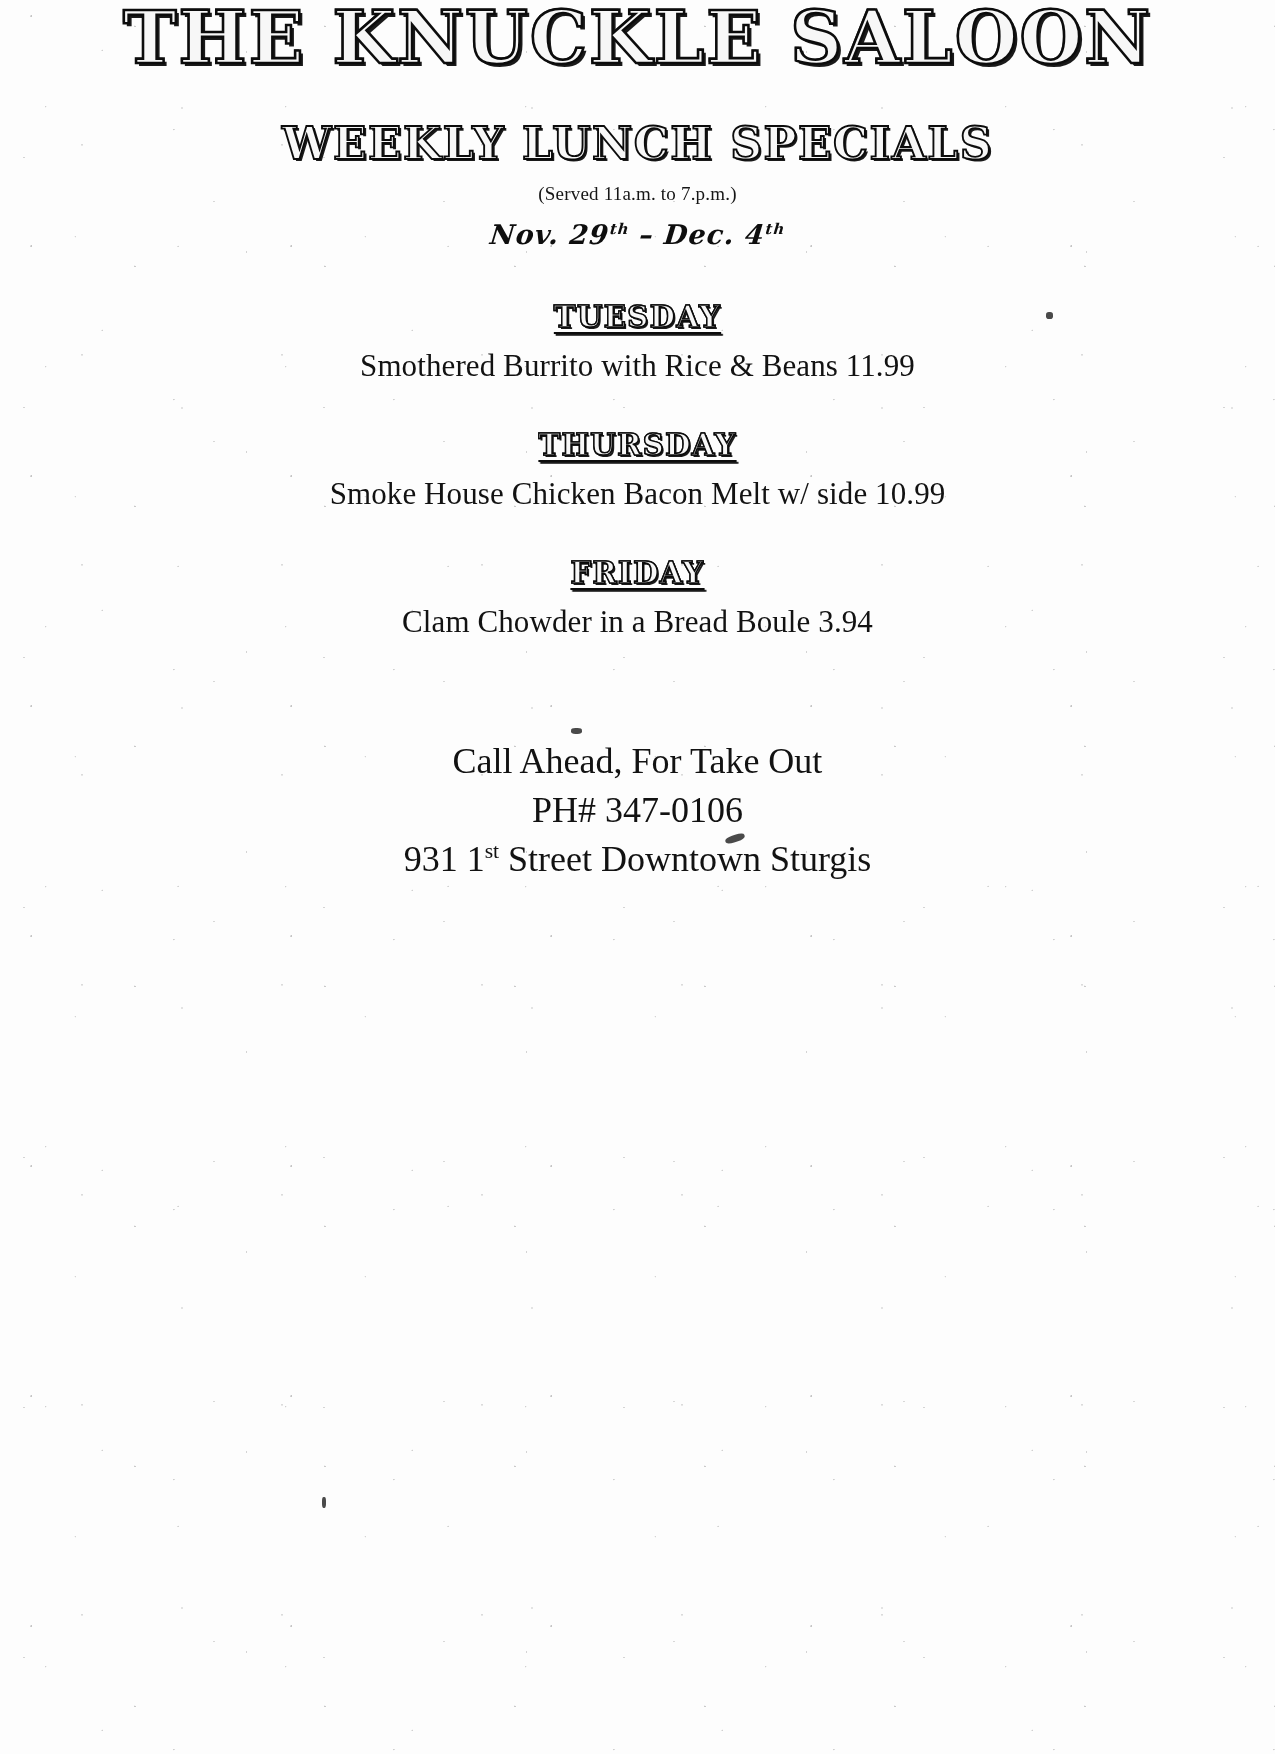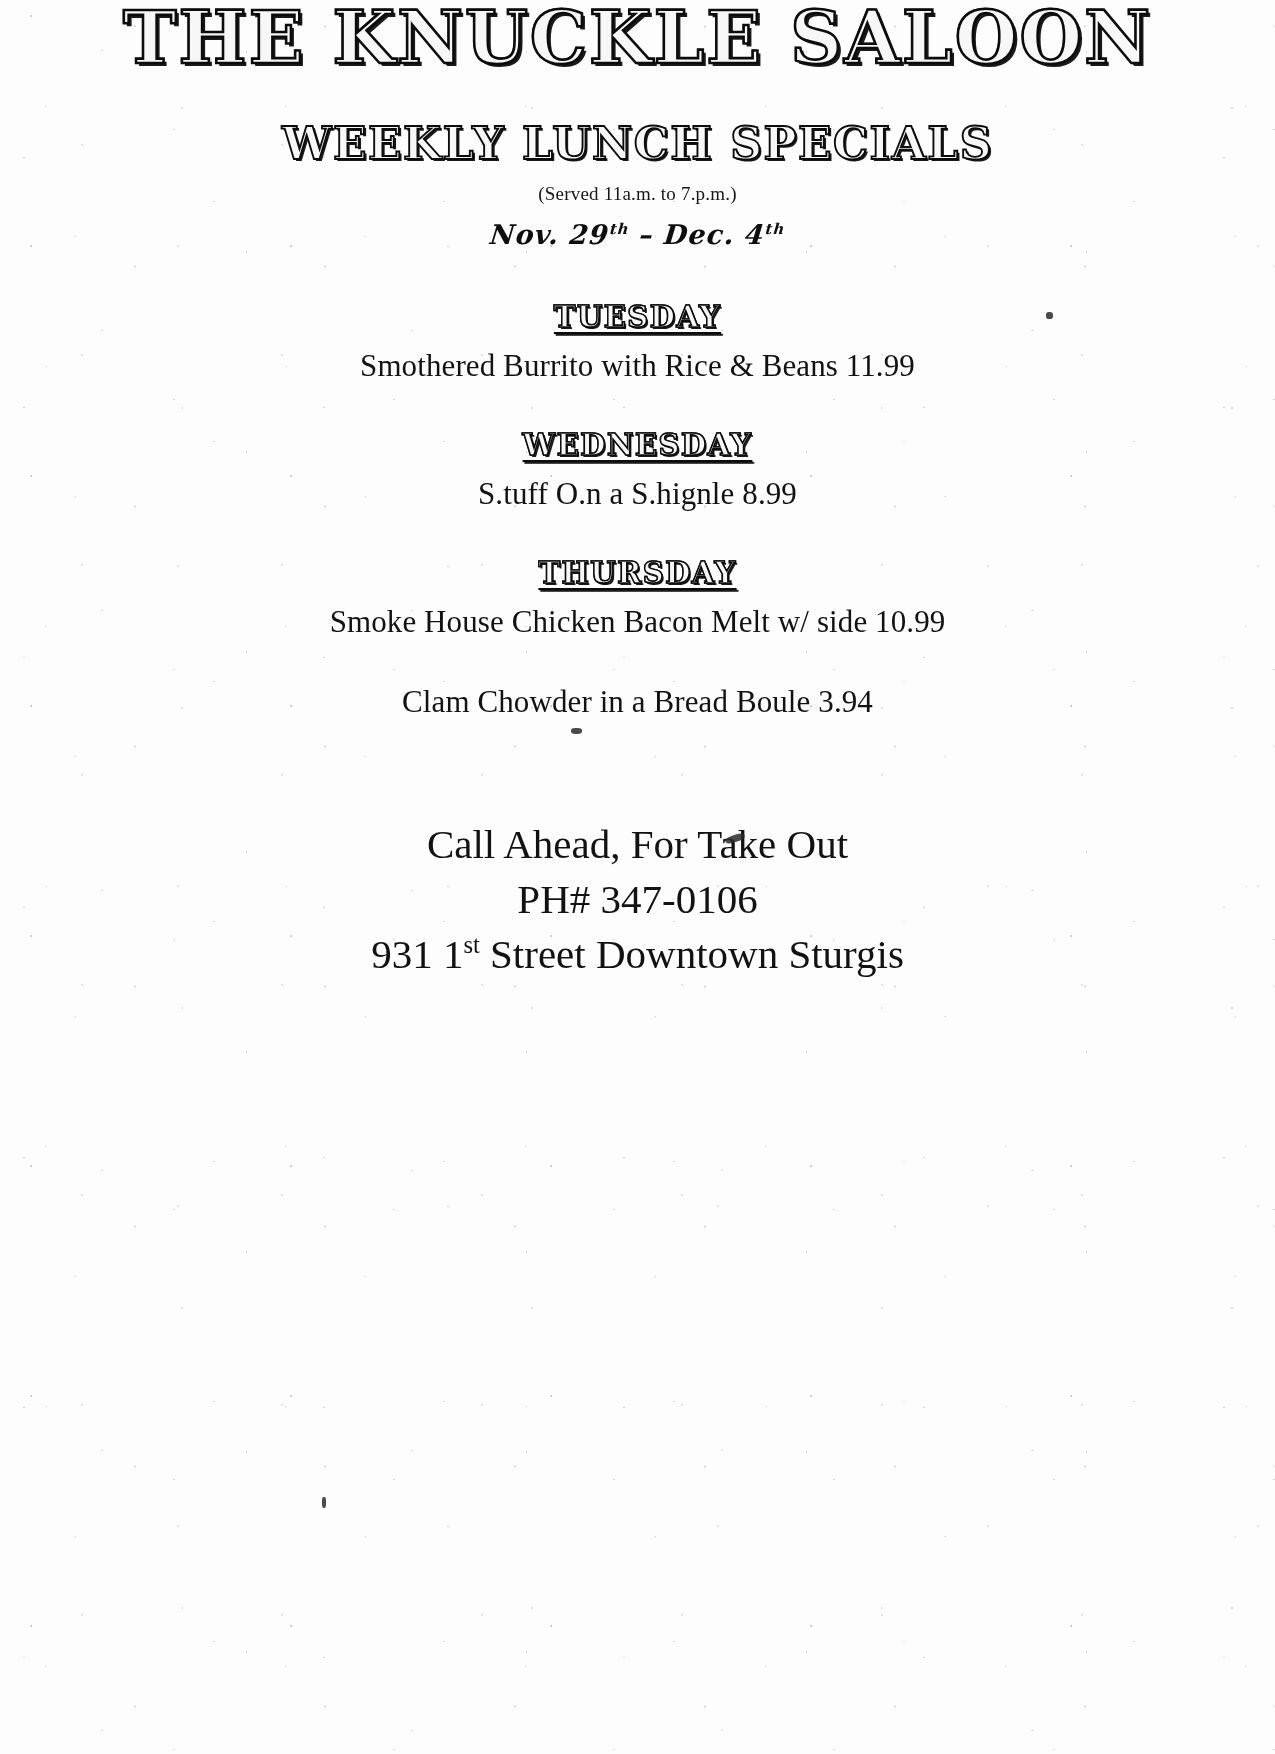--- a/index.html
+++ b/index.html
@@ -112,21 +112,21 @@
     margin: 14px 0 0 0;
     color: #121212;
     letter-spacing: 0.1px;
   }
 
   .footer {
     margin-top: 100px;
   }
   .footer-line {
     font-family: "Liberation Serif", serif;
-    font-size: 41px;
+    font-size: 36px;
     margin: 7px 0 0 0;
     color: #121212;
   }
   .footer-line sup { font-size: 0.6em; vertical-align: super; }
 
   .smudge {
     position: absolute;
     background: #2a2a2a;
     border-radius: 40%;
     opacity: 0.85;
@@ -148,31 +148,28 @@
   <p class="daterange">
     <span>Nov. 29</span><sup>th</sup><span> – Dec. 4</span><sup>th</sup>
   </p>
 
 
   <div class="day-block">
     <p class="day-name">TUESDAY</p>
     <p class="day-item">Smothered Burrito with Rice &amp; Beans 11.99</p>
   </div>
 
-  <div class="day-block">
-    <p class="day-name">WEDNESDAY</p>
-    <p class="day-item">S.tuff O.n a S.hignle 8.99</p>
-  </div>
 
   <div class="day-block">
     <p class="day-name">THURSDAY</p>
     <p class="day-item">Smoke House Chicken Bacon Melt w/ side 10.99</p>
   </div>
 
   <div class="day-block">
+    <p class="day-name">FRIDAY</p>
     <p class="day-item">Clam Chowder in a Bread Boule 3.94</p>
   </div>
 
   <div class="footer">
     <p class="footer-line">Call Ahead, For Take Out</p>
     <p class="footer-line">PH# 347-0106</p>
     <p class="footer-line">
       <span>931 1</span><sup>st</sup><span> Street Downtown Sturgis</span>
     </p>
   </div>

